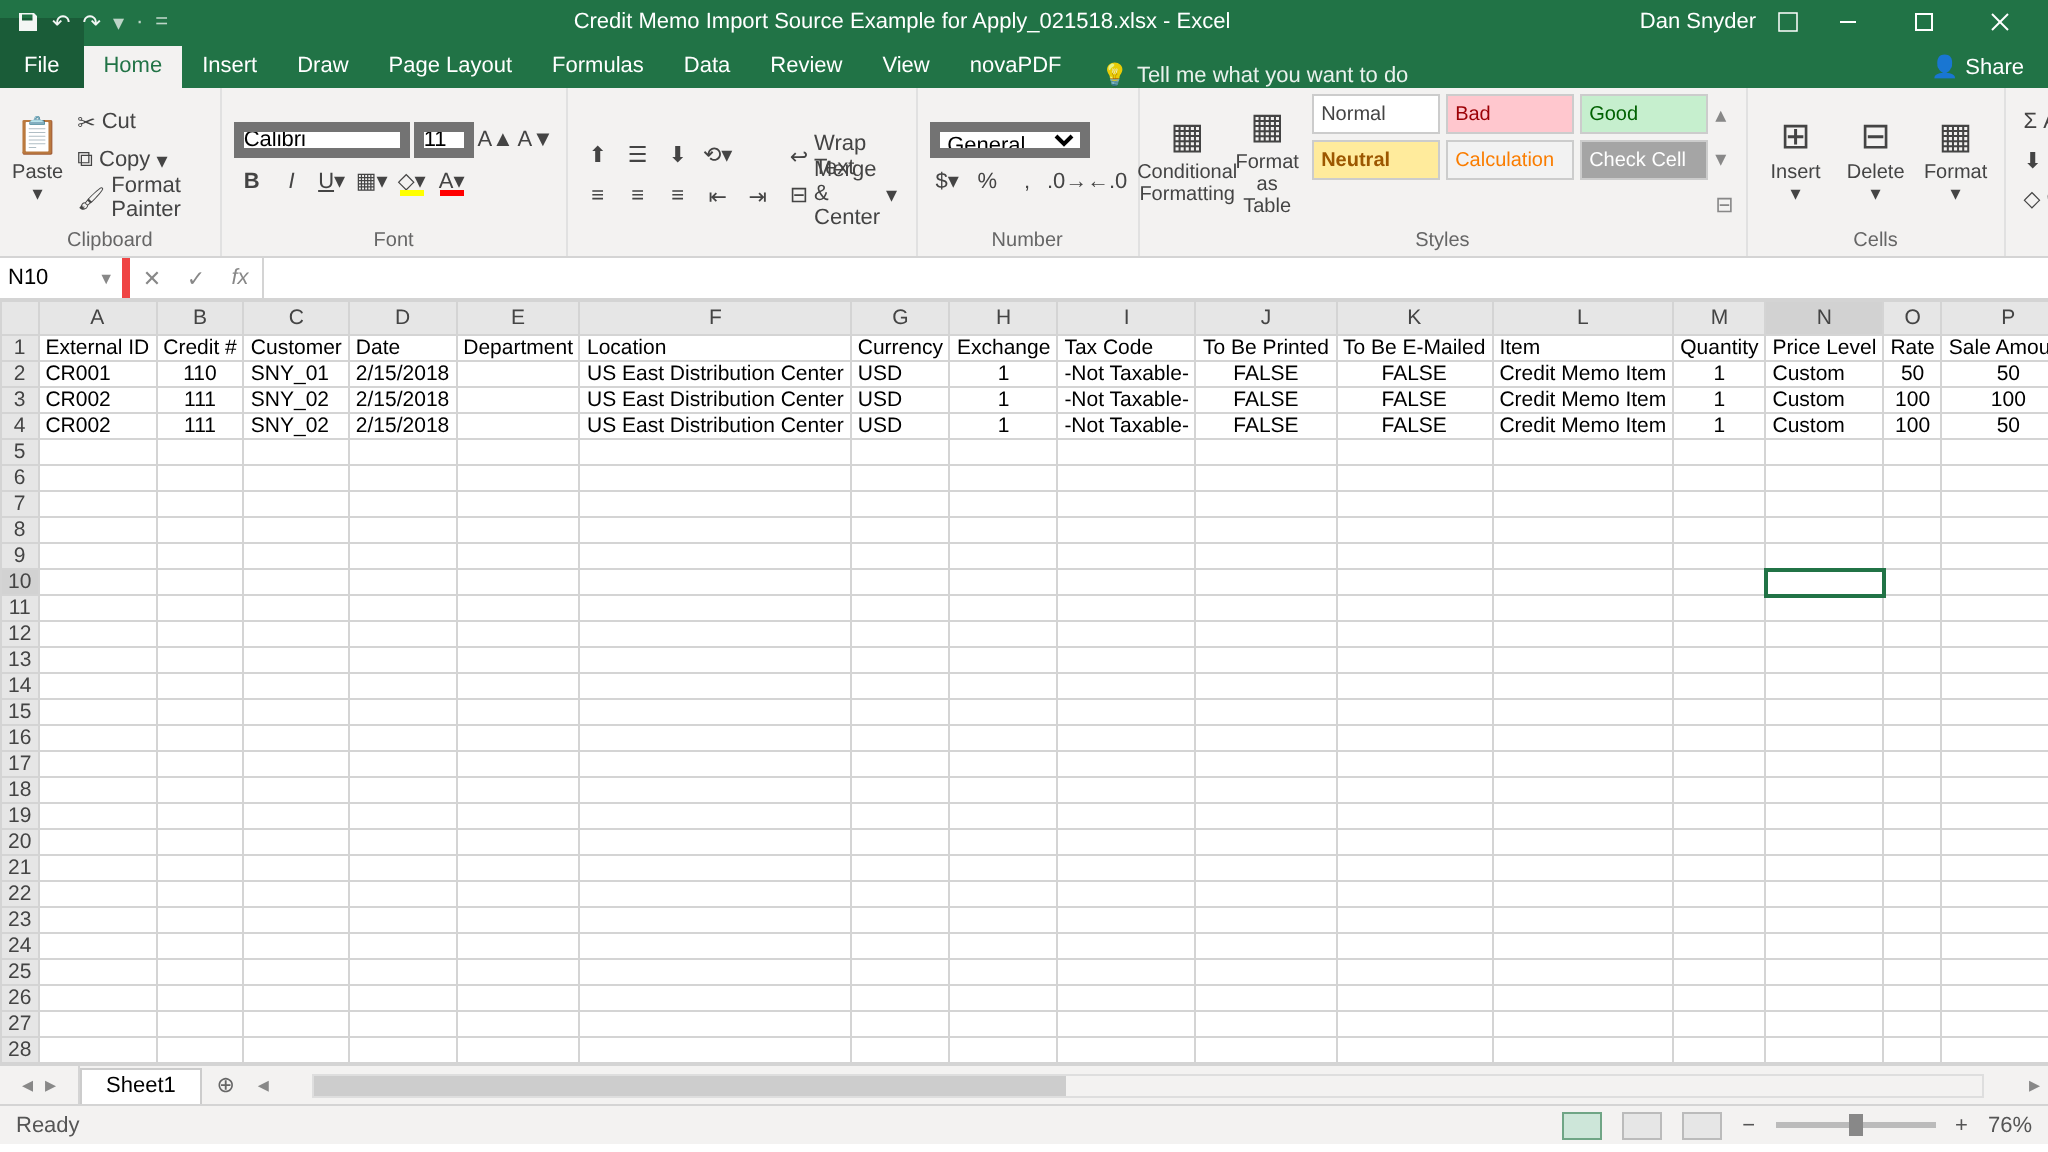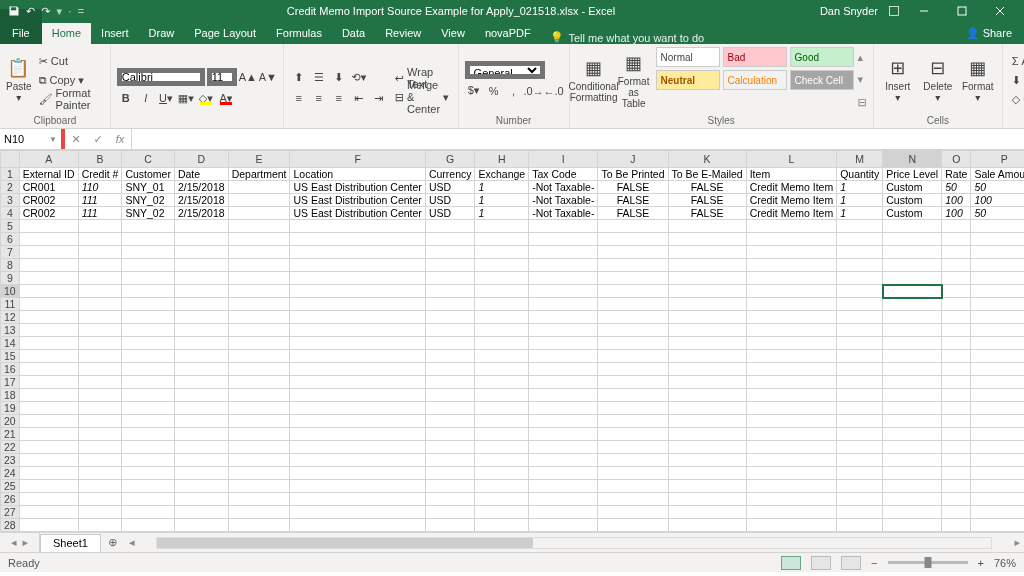--- a/index.html
+++ b/index.html
@@ -54,21 +54,21 @@
 
 
 .gridwrap { position: relative; height: 382px; overflow: hidden; background: #fff; }
 .grid { border-collapse: collapse; table-layout: fixed; }
 .grid th, .grid td { border: 1px solid #d4d4d4; height: 13px; font-size: 10.5px; padding: 0 3px; overflow: hidden; white-space: nowrap; background: #fff; }
 .grid thead th { background: #e6e6e6; font-weight: normal; text-align: center; color: #444; height: 17px; }
 .grid thead th.sel { background: #d2d2d2; }
 .grid tbody th { background: #e6e6e6; font-weight: normal; text-align: center; color: #444; width: 20px; }
 .grid tbody th.sel { background: #d2d2d2; }
 .grid .corner { background: #e6e6e6; width: 20px; }
-.grid td.r { text-align: left; font-style: italic; }
+.grid td.r { text-align: center; }
 .grid td.c { text-align: center; }
 .grid td.sel { outline: 2px solid #217346; outline-offset: -1px; }
 .hdr-row td { font-weight: normal; }
 
 
 .sheettabs { height: 20px; border-top: 1px solid #d4d4d4; display: flex; align-items: stretch; background: #f3f2f1; font-size: 11px; }
 .sheettabs .nav { width: 40px; display: flex; align-items: center; justify-content: center; gap: 6px; color: #888; border-right: 1px solid #d4d4d4; }
 .sheettabs .stab { padding: 2px 12px; background: #fff; border: 1px solid #ccc; border-bottom: none; margin-top: 1px; }
 .sheettabs .add { width: 24px; display: flex; align-items: center; justify-content: center; color: #666; }
 .sheettabs .hscroll { flex: 1; display: flex; align-items: center; }
@@ -186,20 +186,21 @@
           <span class="iconcell">
               <i>I</i>
             </span>
           <span class="iconcell"><u>U</u>▾</span>
           <span class="iconcell">▦▾</span>
           <span class="iconcell" style="position:relative">◇<span style="position:absolute;bottom:1px;left:2px;right:2px;height:3px;background:#ffff00"></span>▾</span>
           <span class="iconcell" style="position:relative">A<span style="position:absolute;bottom:1px;left:2px;right:2px;height:3px;background:#ff0000"></span>▾</span>
         </div>
       </div>
     </div>
+    <div class="label">Font</div>
   </div>
 
   <div class="group">
     <div class="body">
       <div class="vstack" style="gap:3px">
         <div class="iconrow">
           <span class="iconcell">⬆</span>
           <span class="iconcell">☰</span>
           <span class="iconcell">⬇</span>
           <span class="iconcell">⟲▾</span>

